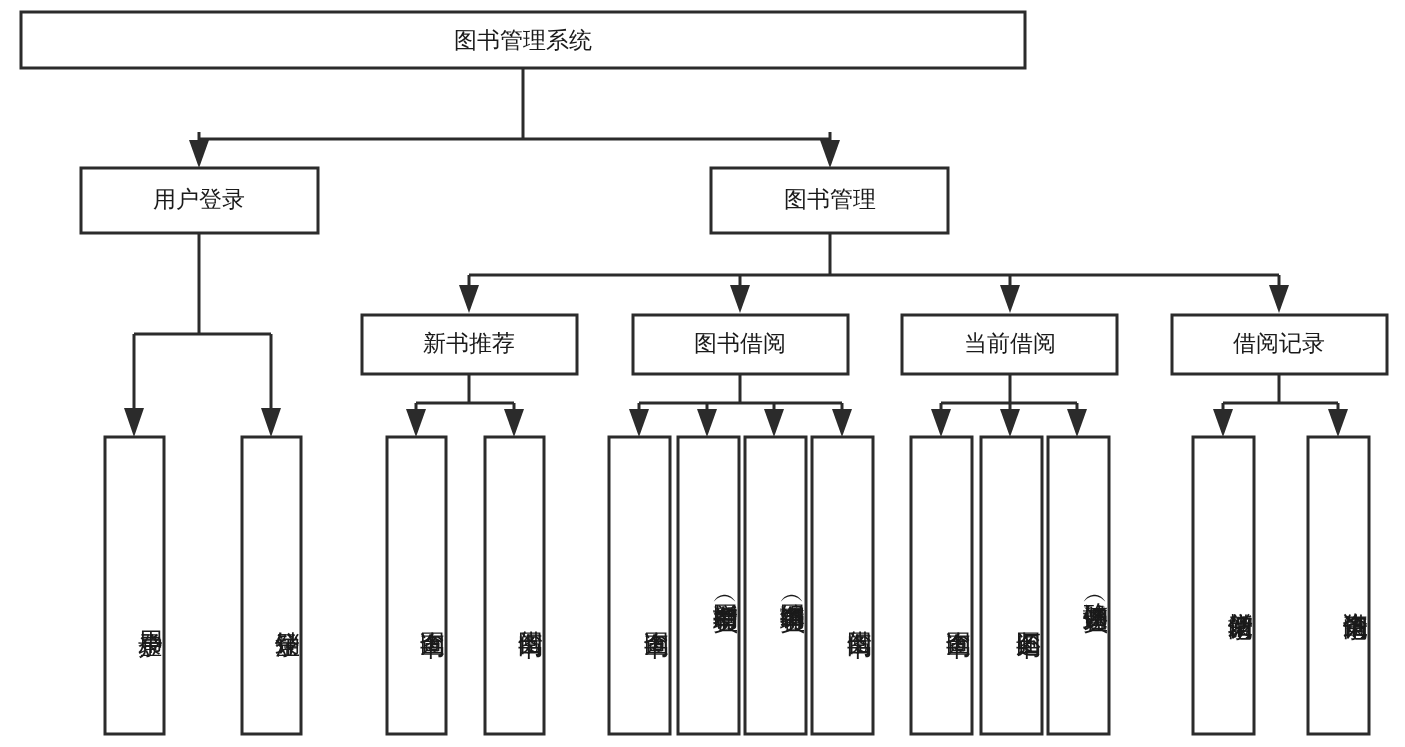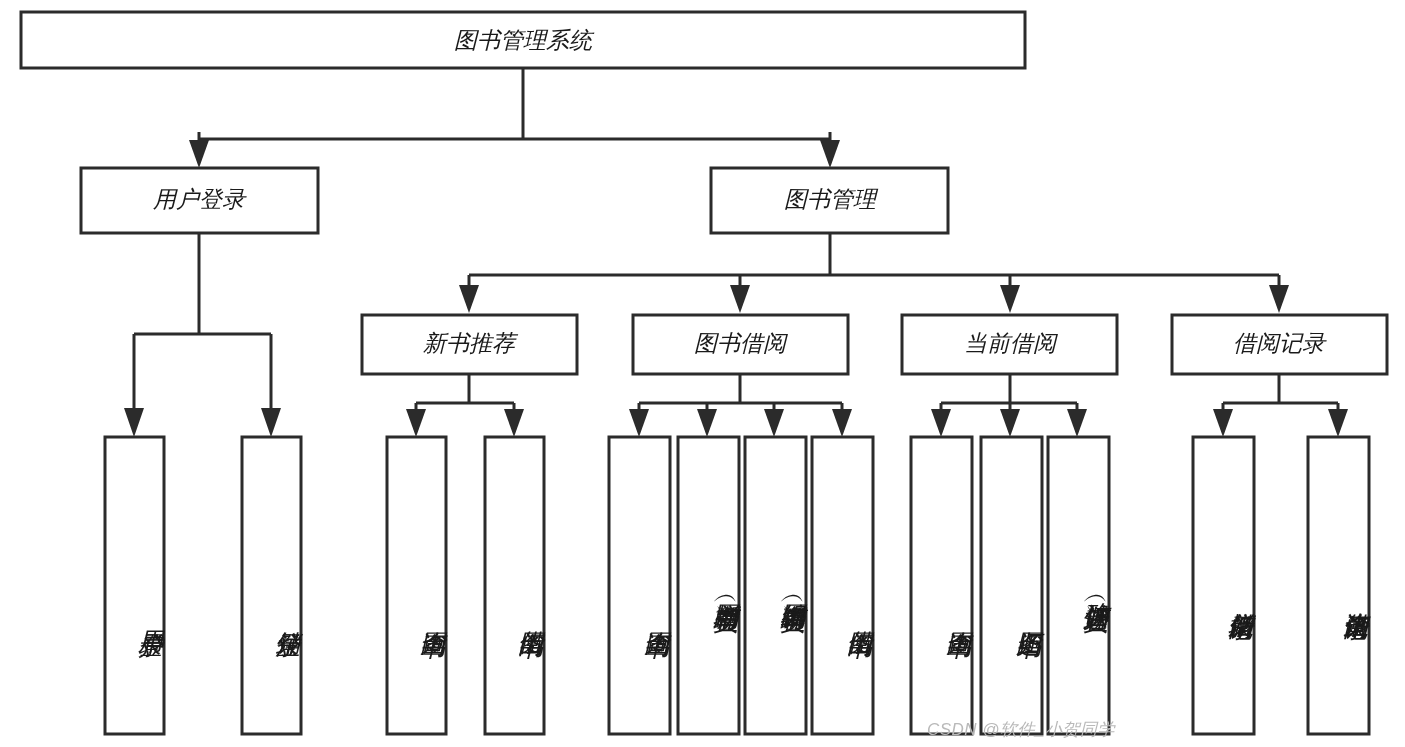--- a/index.html
+++ b/index.html
@@ -11,21 +11,20 @@
     width: 1405px;
     height: 747px;
     font-family: "Liberation Sans", sans-serif;
     overflow: hidden;
   }
   #diagram-root {
     position: relative;
     width: 1125px;
     height: 747px;
     background: #ffffff;
-    font-style: italic;
   }
   svg#flow {
     position: absolute;
     left: 0;
     top: 0;
     width: 1405px;
     height: 747px;
     display: block;
   }
   .node-rect {
@@ -208,15 +207,14 @@
   <div class="leaf-label" style="left:745px; top:443px; width:61px; height:288px;">编辑图书（管理员）</div>
   <div class="leaf-label" style="left:812px; top:495px; width:61px; height:235px;">借阅图书</div>
 
   <div class="leaf-label" style="left:911px; top:495px; width:61px; height:235px;">查询图书</div>
   <div class="leaf-label" style="left:981px; top:495px; width:61px; height:235px;">归还图书</div>
   <div class="leaf-label" style="left:1048px; top:443px; width:61px; height:288px;">确认归还（管理员）</div>
 
   <div class="leaf-label" style="left:1193px; top:462px; width:61px; height:265px;">新增借阅记录</div>
   <div class="leaf-label" style="left:1308px; top:462px; width:61px; height:265px;">查询借阅记录</div>
 
-  <div class="watermark">CSDN @软件_小贺同学</div>
 
 </div>
 
 </body></html>

